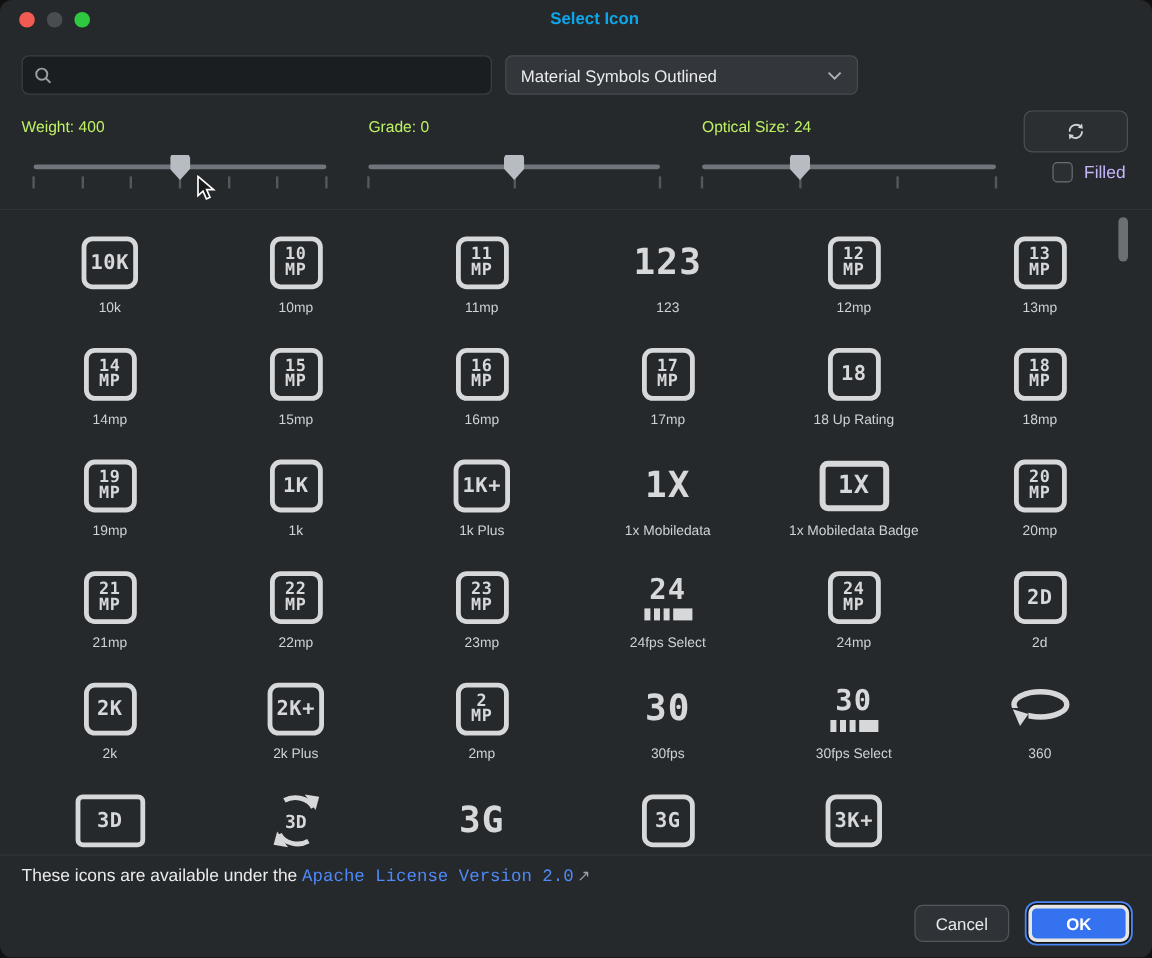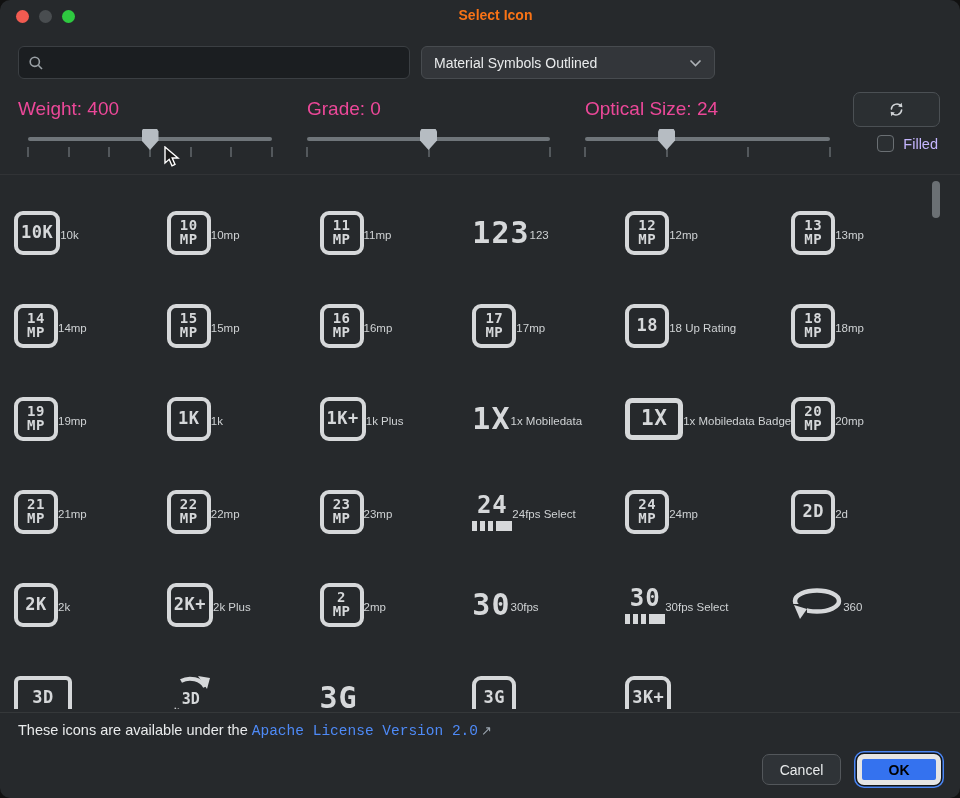--- a/index.html
+++ b/index.html
@@ -9,49 +9,49 @@
     border-radius:10px;
   }
   
   .titlebar{position:absolute;top:0;left:0;right:0;height:32px;}
   .traffic{position:absolute;top:10px;left:16px;display:flex;gap:10px;}
   .traffic i{width:13px;height:13px;border-radius:50%;display:block;}
   .tl-close{background:#f15b51;}
   .tl-min{background:#494d50;}
   .tl-zoom{background:#2ec940;}
   .win-title{position:absolute;top:7px;left:0;right:0;text-align:center;
-    font-size:14px;font-weight:bold;color:#f97316;padding-left:31px;}
+    font-size:14px;font-weight:bold;color:#0ea5e9;padding-left:31px;}
   
   .toolbar{position:absolute;top:46px;left:18px;right:20px;height:33px;display:flex;gap:11px;}
   .search{flex:0 0 372px;display:flex;align-items:center;background:#1b1e21;
     border:1px solid #3b3f43;border-radius:6px;padding:0 9px;gap:7px;}
   .search input{flex:1;background:transparent;border:none;outline:none;color:#e9ebec;
     font-size:14px;font-family:"Liberation Sans",sans-serif;}
   .select{flex:1;display:flex;align-items:center;background:#33363a;border:1px solid #474b4f;
     border-radius:6px;padding:0 12px;font-size:14px;color:#e9ebec;justify-content:space-between;cursor:default;}
   .select.font-sel{flex:0 0 268px;align-items:center;}
   .chev{color:#aeb2b6;display:flex;}
   
   .controls{position:absolute;top:94px;left:18px;right:20px;height:80px;}
-  .ctl-label{position:absolute;top:4px;font-size:19px;color:#ec4899;}
+  .ctl-label{position:absolute;top:4px;font-size:13px;color:#bef264;}
   .slider{position:absolute;top:38px;height:28px;}
   .slider .track{position:absolute;left:0;right:0;top:5px;height:4px;background:#6f757a;border-radius:2px;}
   .slider .tick{position:absolute;top:15px;width:2px;height:10px;background:#53585c;}
   .slider .handle{position:absolute;top:-3px;width:17px;height:21px;background:#b6bcc2;
     clip-path:polygon(8% 0,92% 0,100% 12%,100% 55%,50% 100%,0 55%,0 12%);}
   .refresh-btn{position:absolute;top:-2px;right:0;width:85px;height:33px;background:#2b2f32;
     border:1px solid #4b5054;border-radius:7px;display:flex;align-items:center;justify-content:center;cursor:default;}
   .filled-row{position:absolute;top:41px;right:2px;display:flex;align-items:center;gap:9px;}
   .checkbox{width:17px;height:17px;border:1.5px solid #6a6f73;border-radius:4px;background:#2b2f32;box-sizing:border-box;}
   .filled-label{font-size:14.5px;color:#c4b5fd;}
   
   .divider-top{position:absolute;top:174px;left:0;right:0;height:1px;background:rgba(255,255,255,0.05);}
   .grid{position:absolute;top:175px;left:0;right:0;height:534px;overflow:hidden;
     padding:6px 16px 0 14px;display:grid;grid-template-columns:repeat(6,1fr);grid-auto-rows:93px;box-sizing:border-box;}
-  .cell{display:flex;flex-direction:row;align-items:center;padding-top:10px;}
+  .cell{display:flex;flex-direction:column;align-items:center;padding-top:10px;}
   .icon-area{height:56px;display:flex;align-items:center;justify-content:center;}
   .cell-label{margin-top:4px;font-size:11.5px;color:#cfd2d4;white-space:nowrap;}
   .glyph{color:#d6d8da;display:flex;flex-direction:column;align-items:center;}
   .gbox{min-width:44px;height:44px;border:4px solid #d6d8da;border-radius:9px;display:flex;
     flex-direction:column;align-items:center;justify-content:center;box-sizing:border-box;padding:0 3px;
     font-family:"DejaVu Sans Mono",monospace;font-weight:bold;}
   .gbox span{display:block;font-size:14px;line-height:0.95;letter-spacing:0.5px;}
   .gbox span:only-child{font-size:17px;}
   .g-wideframe .gbox{width:58px;border-radius:6px;}
   .g-badge .gbox{width:58px;height:42px;border-width:5px;border-radius:7px;}
@@ -65,21 +65,21 @@
   .grot-text{position:absolute;top:16px;left:0;right:0;text-align:center;
     font-family:"DejaVu Sans Mono",monospace;font-weight:bold;font-size:15px;}
   
   .divider-bottom{position:absolute;top:712px;left:0;right:0;height:1px;background:rgba(255,255,255,0.07);}
   .license{position:absolute;top:722px;left:18px;font-size:14.5px;color:#e9ebec;}
   .license a{text-decoration:none;font-family:Liberation Mono, monospace;}
   .ext-arrow{color:#9aa4ae;font-size:13px;margin-left:3px;}
   .btn-row{position:absolute;top:754px;right:19px;display:flex;gap:16px;padding-left:12px;}
   .btn{height:31px;border-radius:7px;font-size:14px;display:flex;align-items:center;justify-content:center;cursor:default;box-sizing:border-box;}
   .btn-cancel{width:79px;background:#2f3337;border:1px solid #53575b;color:#e9ebec;}
-  .btn-ok{width:84px;background:#3472ef;border:5px solid #e5e5e5;color:#000000;font-weight:bold;
+  .btn-ok{width:84px;background:#3472ef;border:3px solid #e5e5e5;color:#ffffff;font-weight:bold;
     box-shadow:0 0 0 1.5px #111417,0 0 0 3px #4a86f6;}
   
   .scroll-thumb{position:absolute;top:181px;right:20px;width:8px;height:37px;background:#6b7074;border-radius:4px;}
   .cursor{position:absolute;top:146px;left:163px;pointer-events:none;z-index:50;}
   svg{display:block;}
 </style>
 </head>
 <body>
 
 <div class="window">

